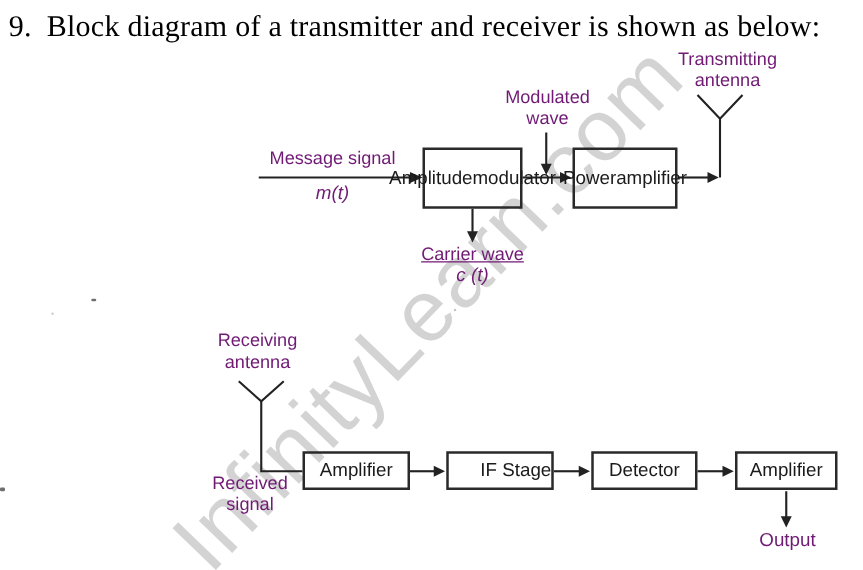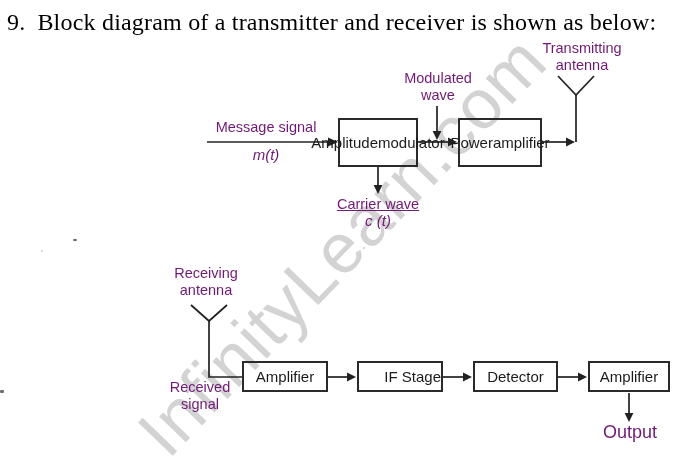--- a/index.html
+++ b/index.html
@@ -123,20 +123,20 @@
   <div class="box small" style="left:357px;top:361px;width:82px;height:27px;justify-content:flex-end;">
     <span>IF Stage</span>
   </div>
   <div class="box small" style="left:473px;top:361px;width:81px;height:27px;">
     <span>Detector</span>
   </div>
   <div class="box small" style="left:588px;top:361px;width:78px;height:27px;">
     <span>Amplifier</span>
   </div>
 
-  <div class="lbl" style="left:595px;top:424px;width:70px;font-size:18px;">Output</div>
+  <div class="lbl" style="left:595px;top:424px;width:70px;font-size:15px;">Output</div>
 
   <div class="speck" style="left:73px;top:239px;width:4px;height:2px;"></div>
   <div class="speck" style="left:41px;top:250px;width:2px;height:2px;opacity:.35;"></div>
   <div class="speck" style="left:0px;top:390px;width:4px;height:3px;"></div>
   <div class="speck" style="left:363px;top:247px;width:2px;height:2px;opacity:.4;"></div>
 
 </div>
 
 </body></html>

